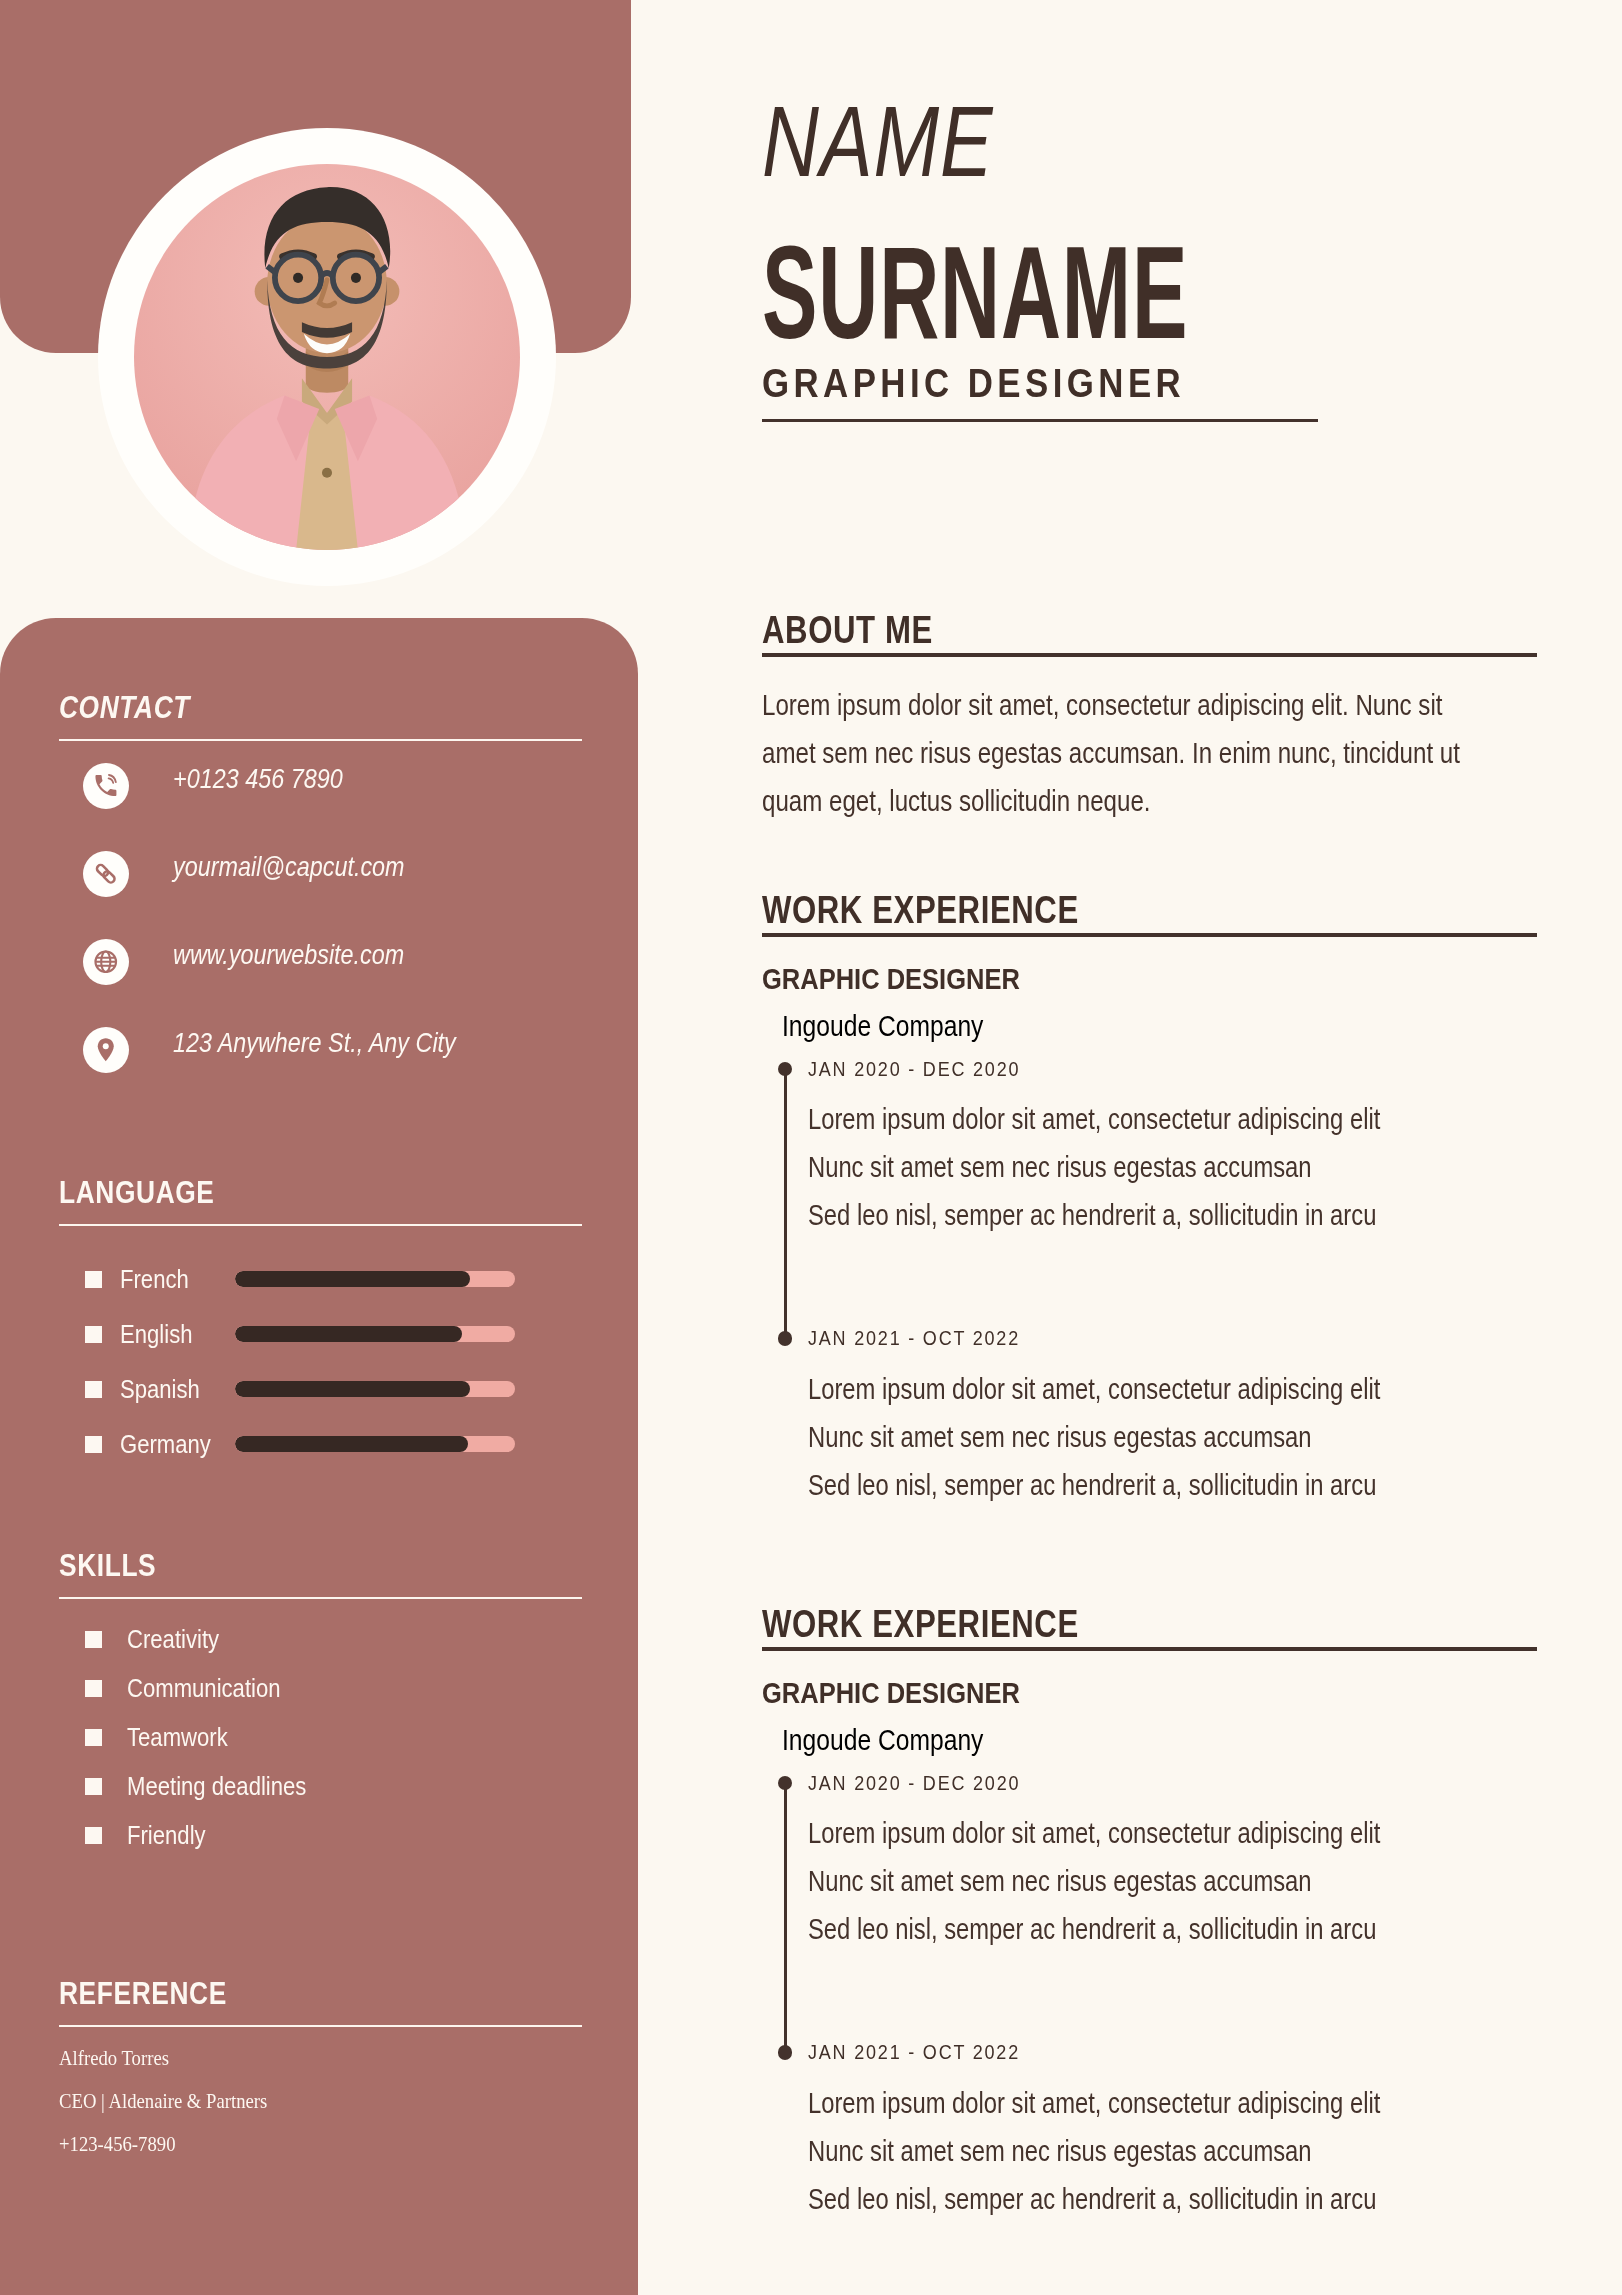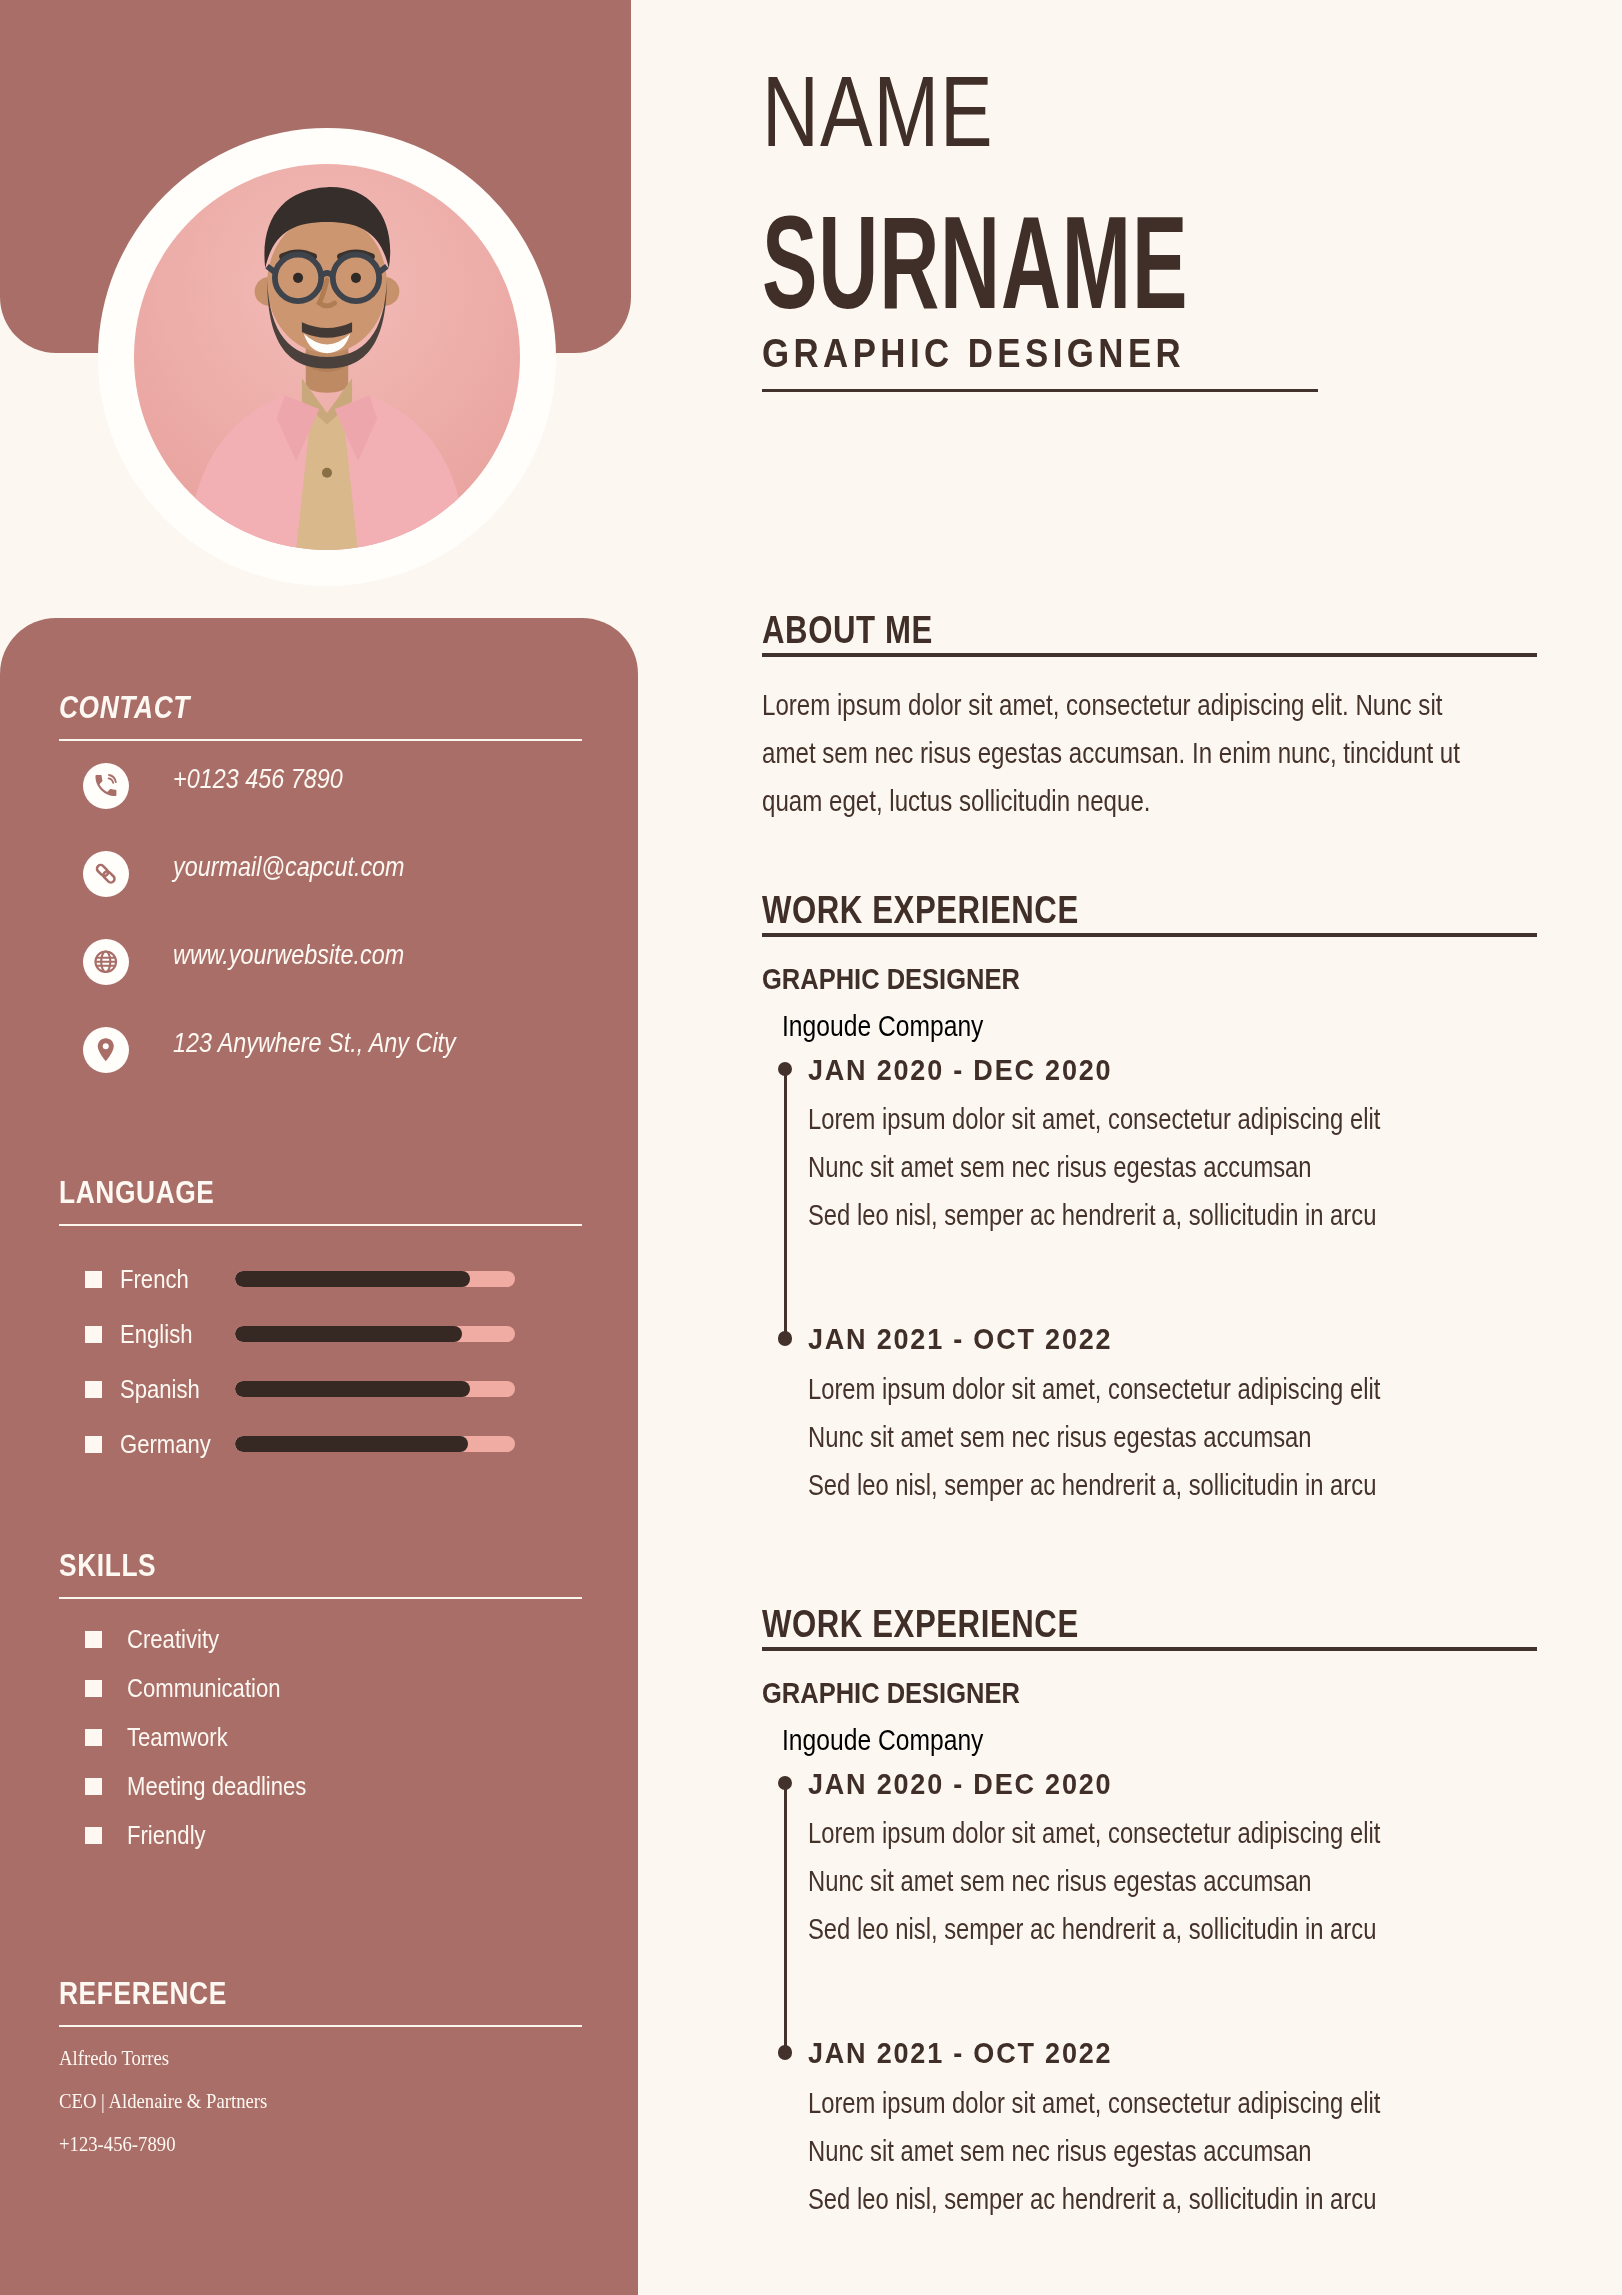--- a/index.html
+++ b/index.html
@@ -53,21 +53,21 @@
   .s-row{display:flex;align-items:center;height:49px;padding-left:26px;}
   .s-row .sq{margin-right:25px;}
   .s-label{font-size:26px;}
 
   
   .r-lines{margin-top:8.5px;}
   .r-line{font-size:22px;line-height:43px;font-family:Liberation Serif, serif;}
 
   
   .main{position:absolute;left:762px;top:0;width:775px;color:#402f28;}
-  .hero-name{margin-top:62px;font-size:101px;line-height:98px;font-weight:400;letter-spacing:1.3px;}
+  .hero-name{margin-top:92px;font-size:101px;line-height:98px;font-weight:400;letter-spacing:1.3px;font-style:italic;}
   .hero-surname{margin-top:41px;font-size:132px;line-height:124px;font-weight:800;letter-spacing:1.3px;}
   .hero-job{margin-top:5.2px;font-size:41px;line-height:47px;font-weight:600;letter-spacing:5.2px;}
   .hero-rule{margin-top:11.8px;width:556px;height:2.6px;background:#43322c;}
 
   .m-sec{position:absolute;left:0;width:775px;}
   .sec-about{top:611px;}
   .sec-xp1{top:891px;}
   .sec-xp2{top:1605px;}
   .m-title{margin:0;font-size:38px;line-height:39px;font-weight:700;letter-spacing:0.7px;}
   .m-rule{height:3.9px;background:#43322c;margin-top:3.3px;}
@@ -75,21 +75,21 @@
   .about-lines{margin-top:24px;}
   .about-line{font-size:29.4px;line-height:48px;color:#44322b;}
 
   .xp-role{margin-top:23px;font-size:30px;line-height:37px;font-weight:600;}
   .xp-company{margin-top:10.5px;margin-left:19.6px;font-size:29px;line-height:37px;color:#000000;}
   .xp-entries{position:relative;margin-top:5.9px;}
   .tl-line{position:absolute;left:21.6px;top:18.3px;height:269px;width:3.3px;background:#43322c;}
   .xp-entry{position:relative;padding-left:46px;}
   .xp-entry.first{margin-bottom:81px;}
   .dot{position:absolute;left:15.7px;top:11px;width:14.4px;height:14.4px;border-radius:50%;background:#43322c;}
-  .xp-date{font-size:30px;line-height:37px;font-weight:700;letter-spacing:2px;margin-bottom:7.9px;}
+  .xp-date{font-size:20px;line-height:37px;font-weight:400;letter-spacing:2px;margin-bottom:7.9px;}
   .xp-line{font-size:29px;line-height:48px;color:#44322b;}
 </style>
 </head>
 <body>
 
 <div id="page">
 
   <div class="top-block"></div>
 
   <div class="photo-ring">

